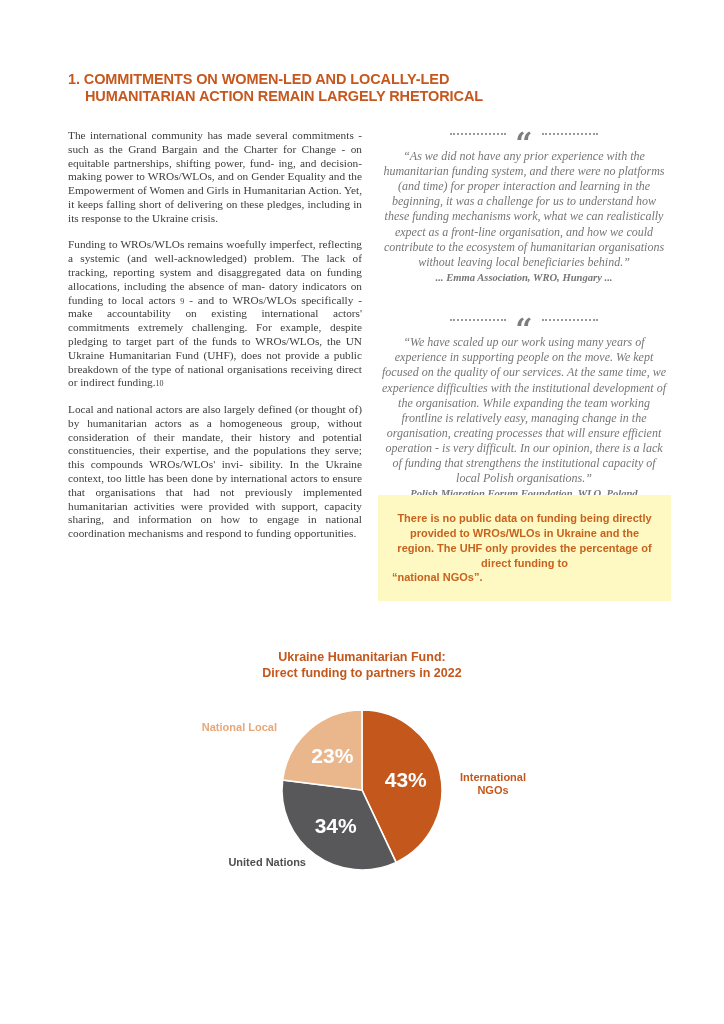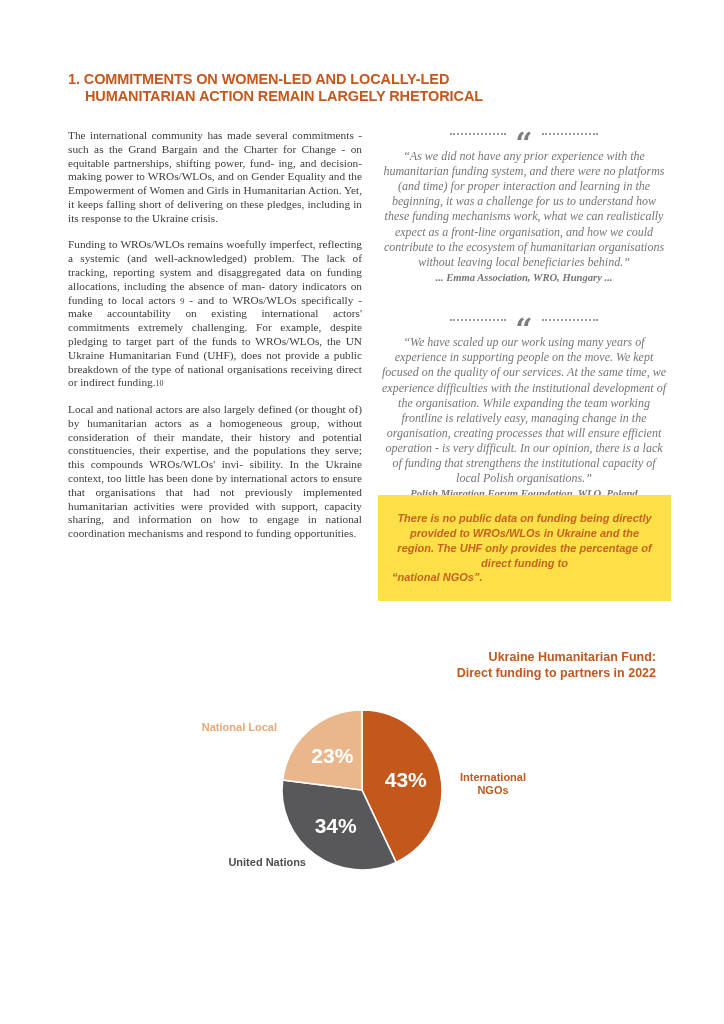--- a/index.html
+++ b/index.html
@@ -32,21 +32,21 @@
               font-size:10.6px;line-height:1.26;margin-top:1px;}
   .quote-block + .quote-block{margin-top:26px;}
 
   
   .callout{position:absolute;left:378px;top:495px;width:265px;padding:16px 14px;
            font-weight:bold;font-size:11px;line-height:1.35;}
   .callout .c-main{display:block;text-align:center;}
   .callout .c-last{display:block;text-align:left;}
 
   
-  .chart-title{position:absolute;left:68px;top:649px;width:588px;text-align:right;
+  .chart-title{position:absolute;left:68px;top:649px;width:588px;text-align:center;
                font-weight:bold;font-size:12.5px;line-height:1.28;}
   .chart-title span{display:block;}
   .pie-svg{position:absolute;left:279px;top:707px;}
   .pie-pct{fill:#ffffff;font-family:"Liberation Sans",sans-serif;font-weight:bold;font-size:21px;}
   .pie-label{position:absolute;font-weight:bold;font-size:11px;line-height:1.15;}
   .lbl-national{left:157px;top:721px;width:120px;text-align:right;}
   .lbl-international{left:452px;top:771px;width:82px;text-align:center;}
   .lbl-un{left:196px;top:856px;width:110px;text-align:right;}
 
   
@@ -90,21 +90,21 @@
       <div class="quote-ornament">
         <span class="dots"></span>
         <span class="quote-glyph">“</span>
         <span class="dots"></span>
       </div>
       <div class="quote-text">“We have scaled up our work using many years of experience in supporting people on the move. We kept focused on the quality of our services. At the same time, we experience difficulties with the institutional development of the organisation. While expanding the team working frontline is relatively easy, managing change in the organisation, creating processes that will ensure efficient operation - is very difficult. In our opinion, there is a lack of funding that strengthens the institutional capacity of local Polish organisations.”</div>
       <div class="quote-attr">... Polish Migration Forum Foundation, WLO, Poland ...</div>
     </div>
   </div>
 
-  <div class="callout" style="background: #fde047; color: rgb(200, 98, 31); font-style: italic;">
+  <div class="callout" style="background: #fef9c3; color: rgb(200, 98, 31);">
     <span class="c-main">There is no public data on funding being directly provided to WROs/WLOs in Ukraine and the region. The UHF only provides the percentage of direct funding to</span>
     <span class="c-last">“national NGOs”.</span>
   </div>
 
   <div class="chart-title" style="color:#c3571c;">
     <span>Ukraine Humanitarian Fund:</span>
     <span>Direct funding to partners in 2022</span>
   </div>
 
   <svg class="pie-svg" width="166" height="166" viewBox="0 0 166 166">

